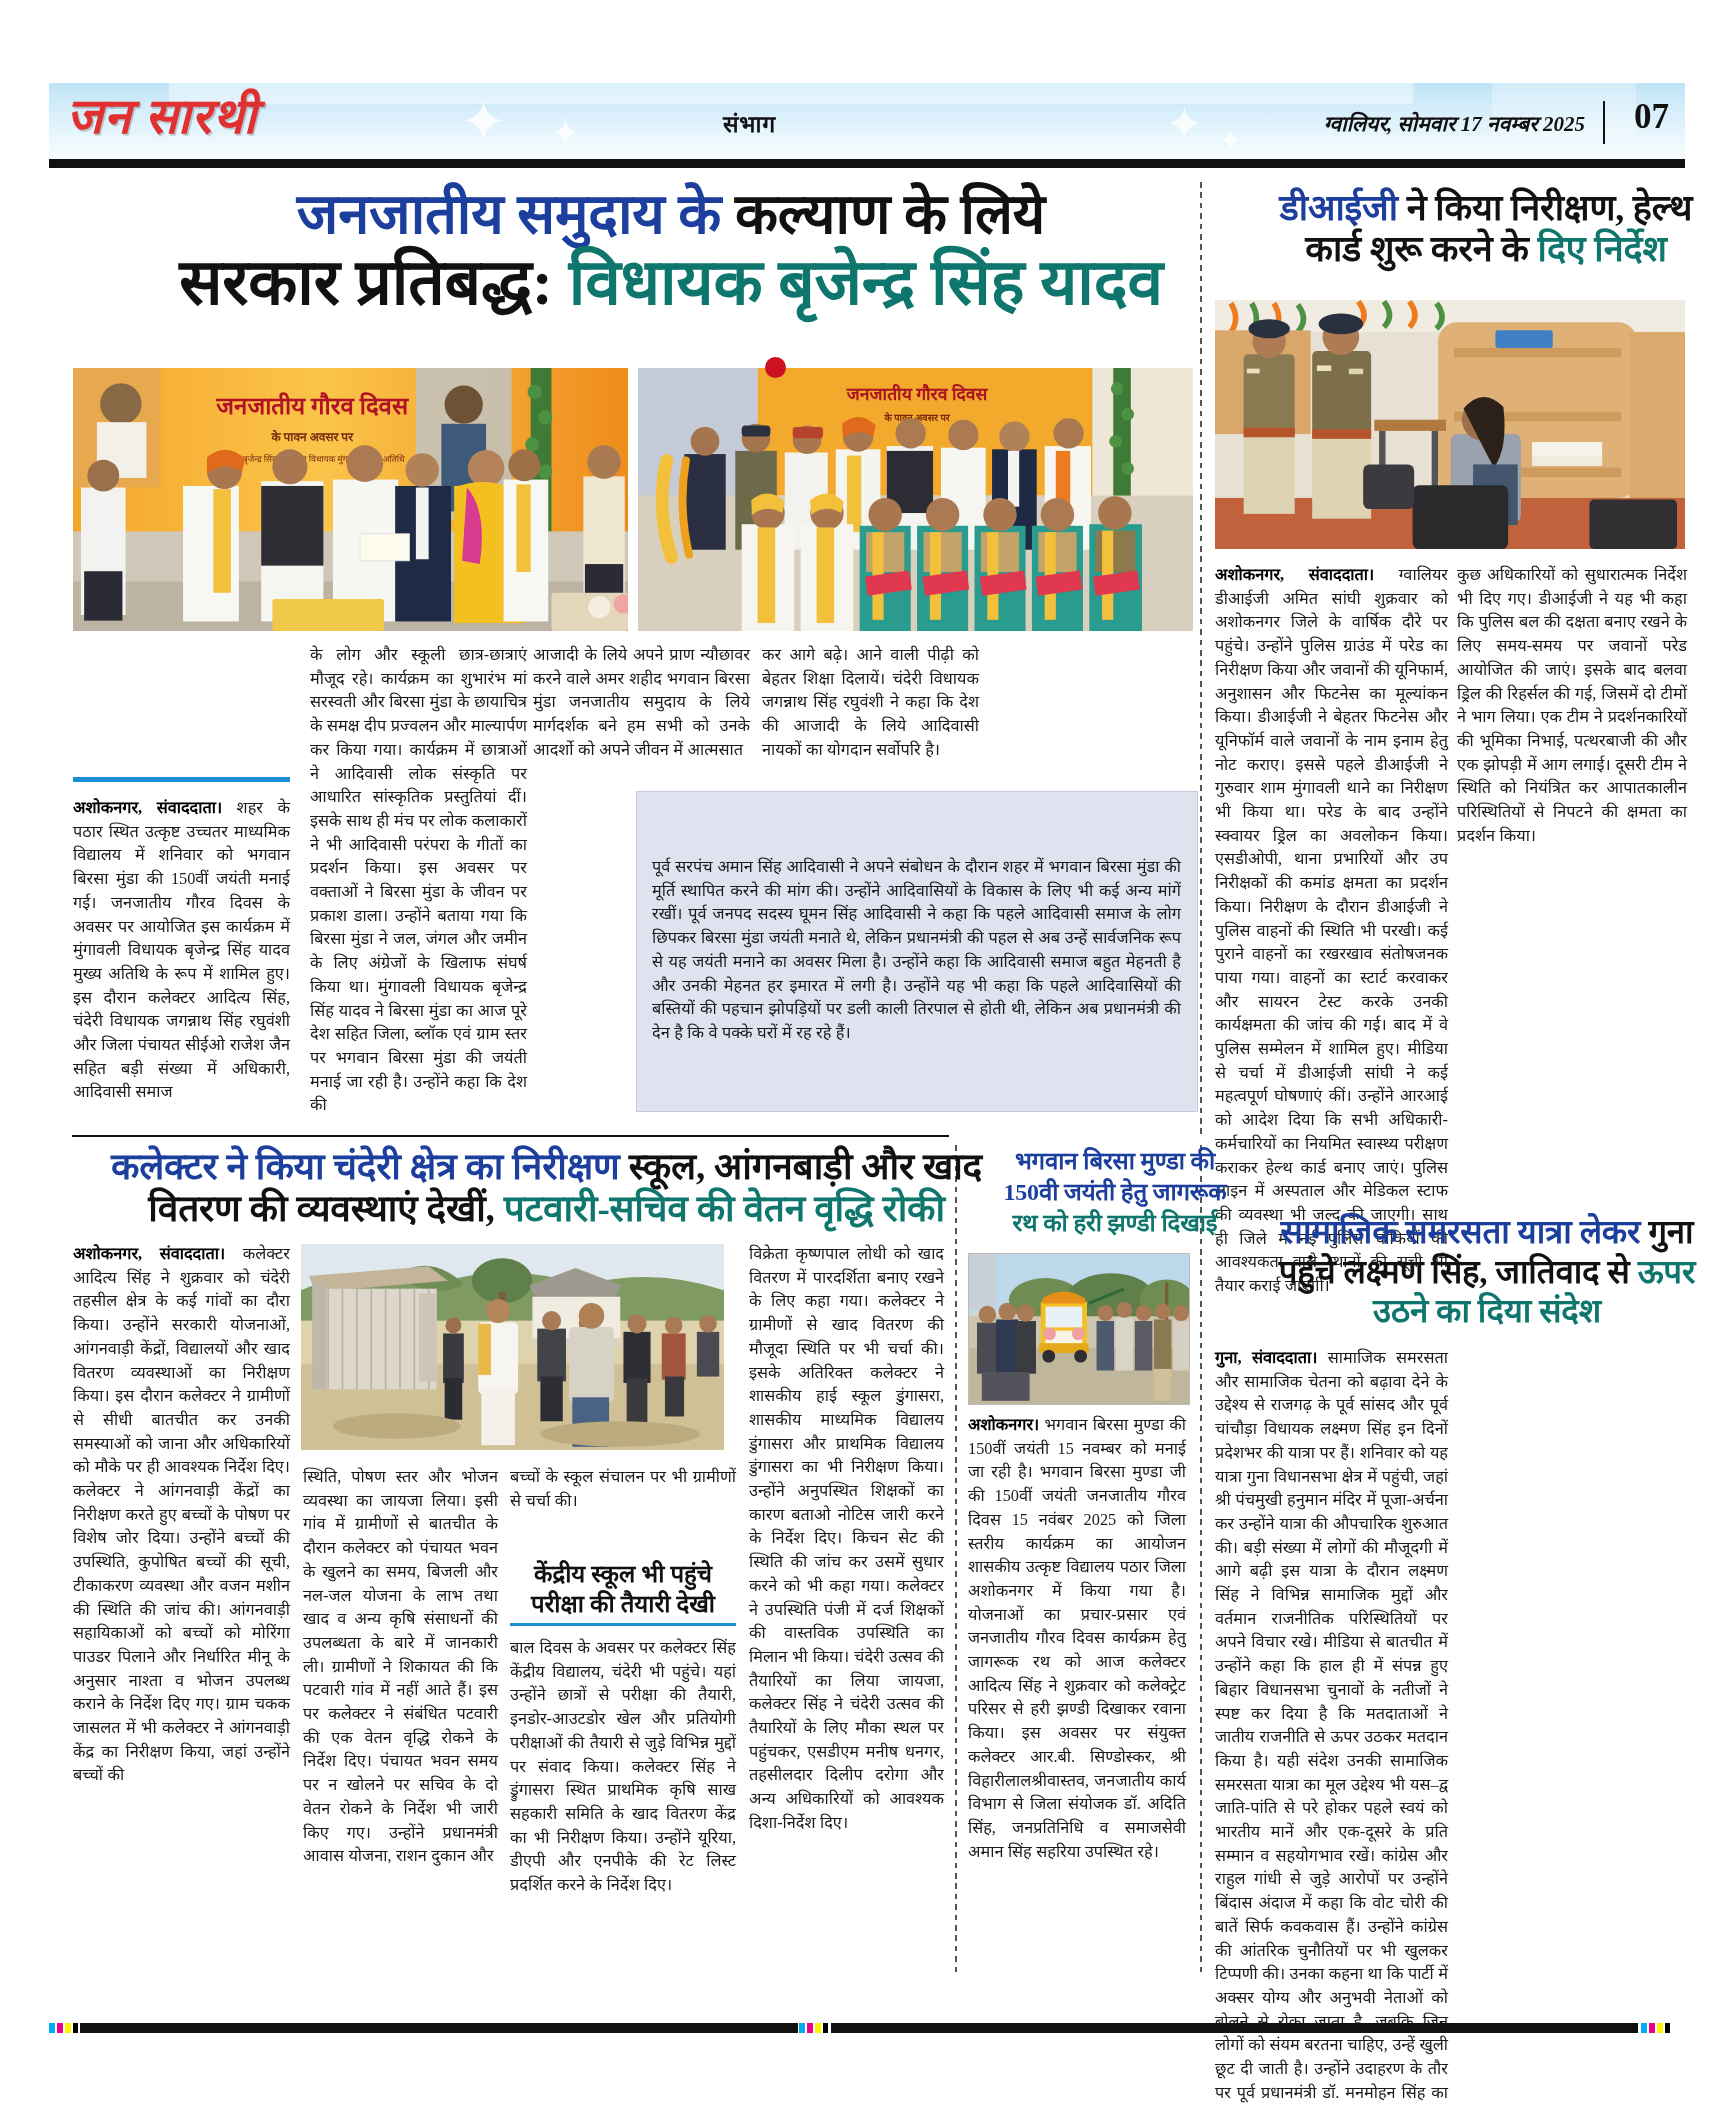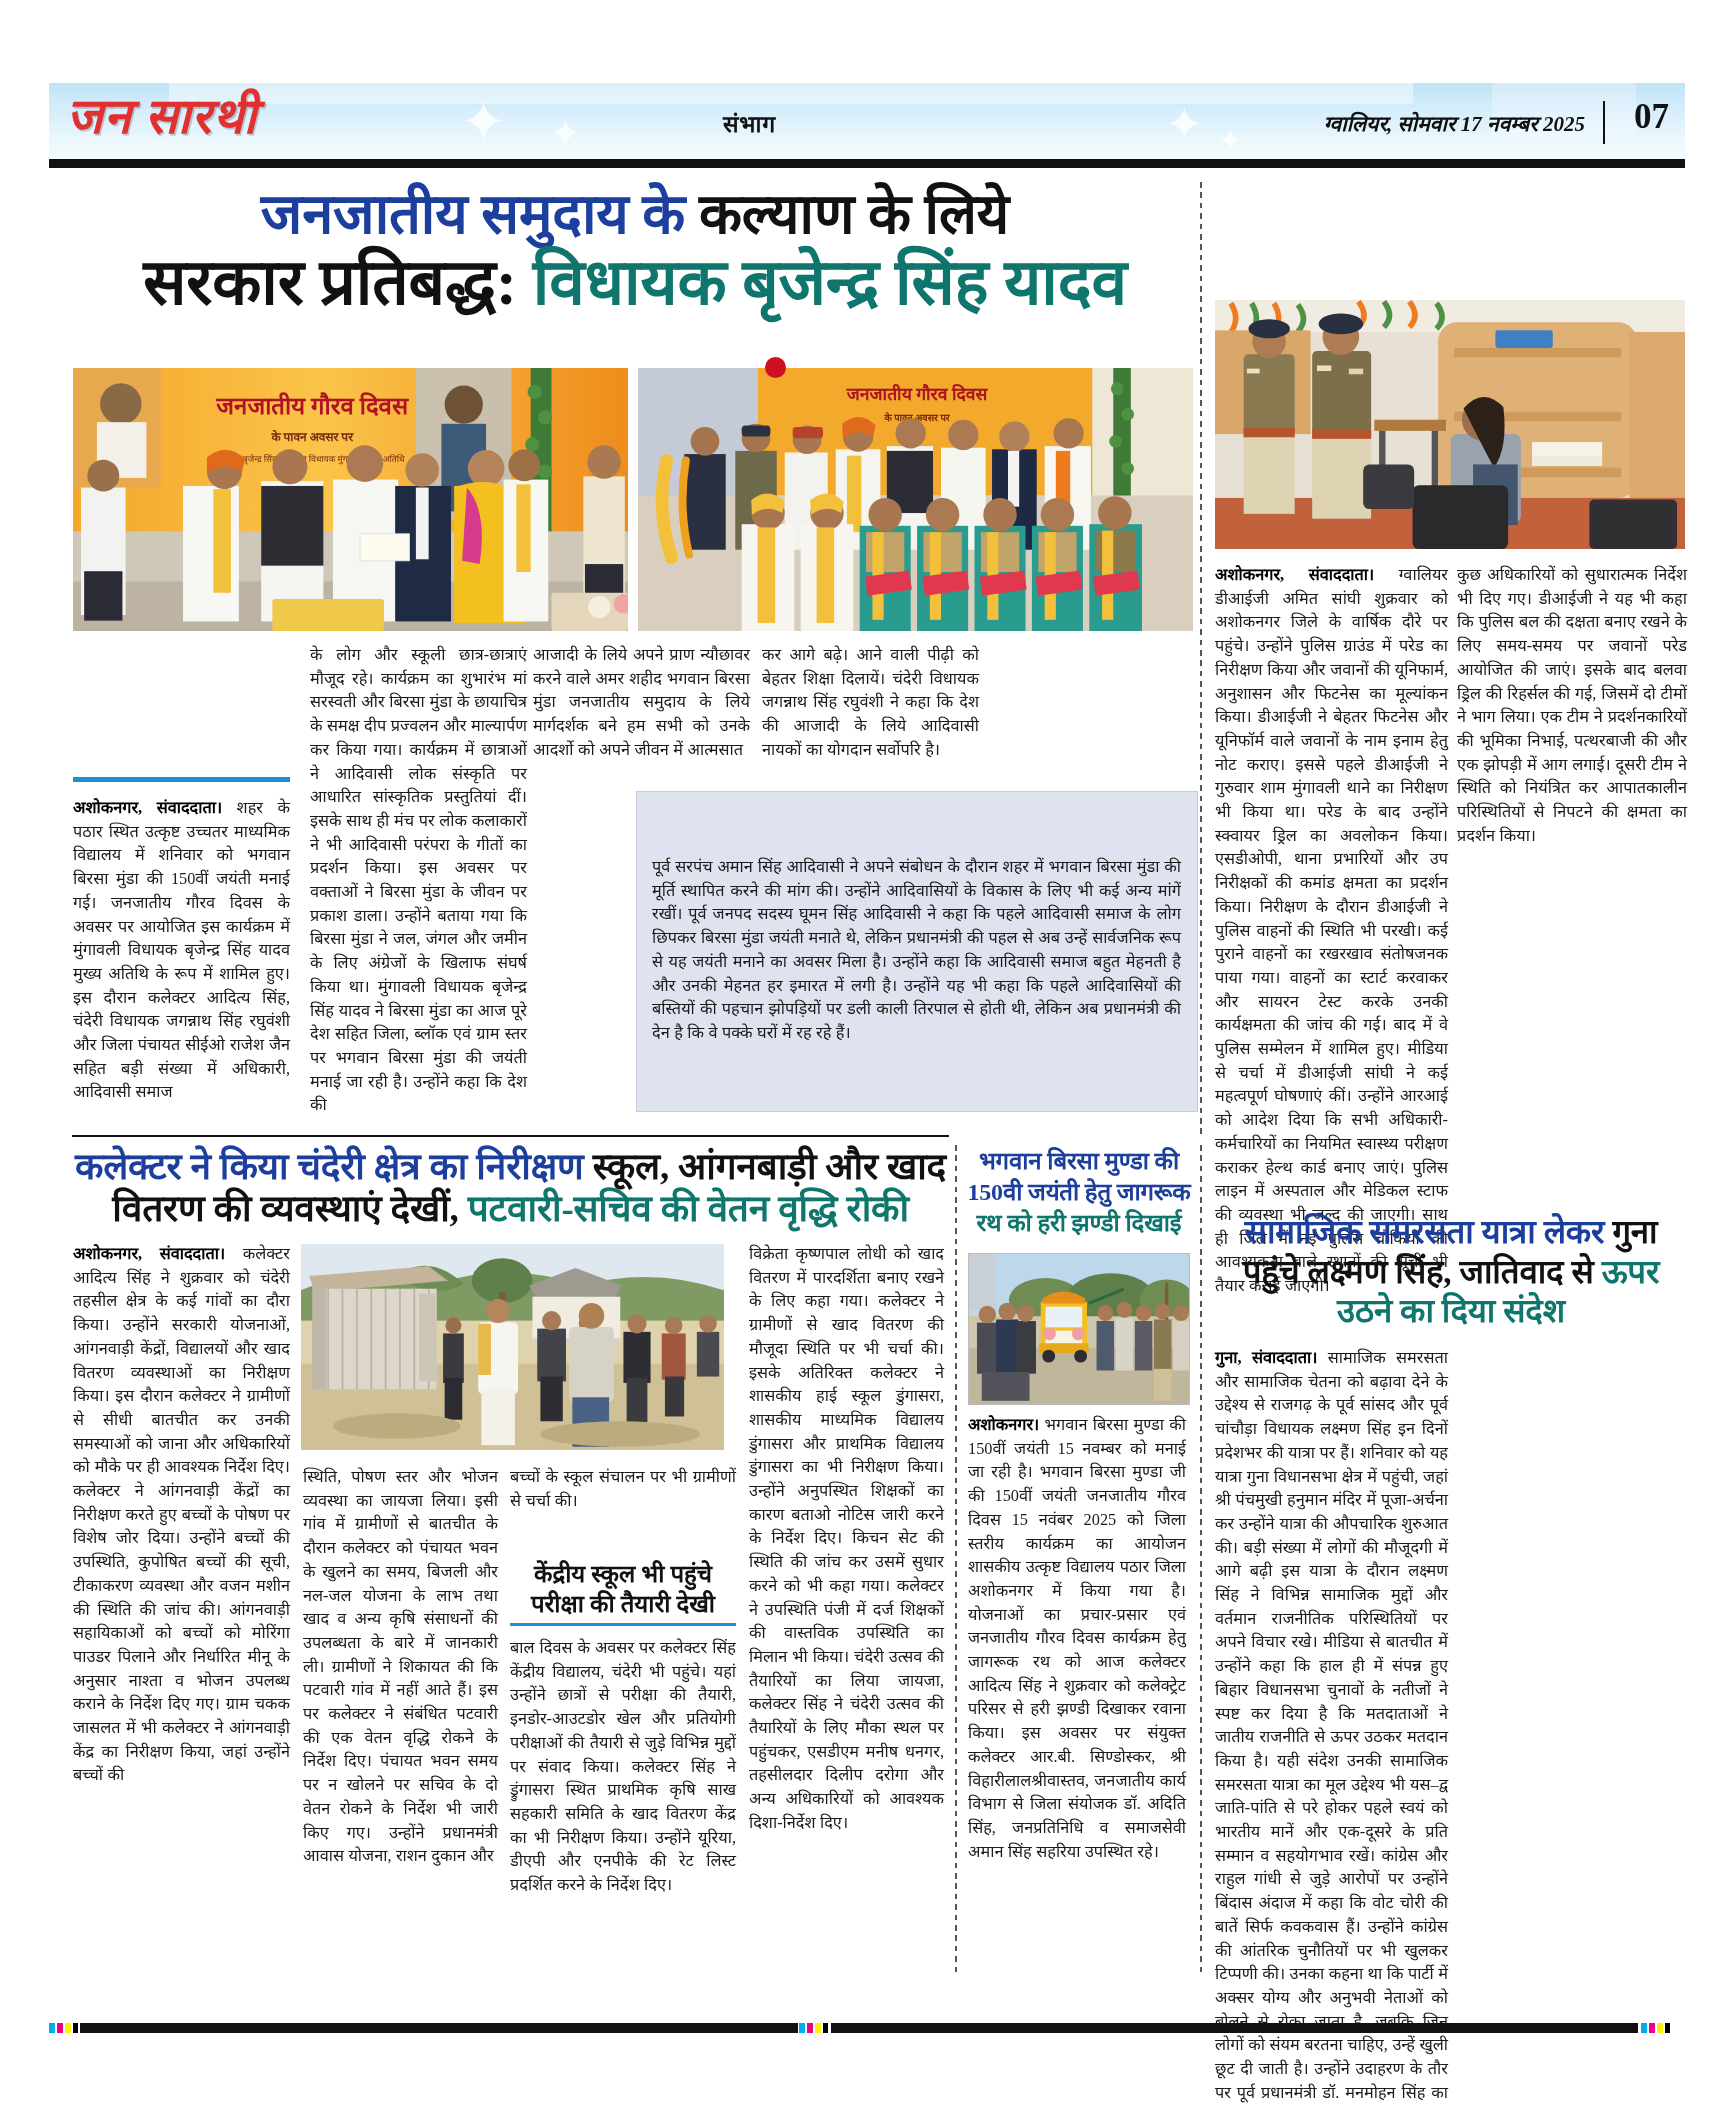--- a/index.html
+++ b/index.html
@@ -51,21 +51,21 @@
   .mh-rule{position:absolute;left:49px;top:159px;width:1636px;height:8.8px;background:#111;}
 
   
   .vrule{position:absolute;width:1.6px;background:repeating-linear-gradient(180deg,#555 0 5.6px,transparent 5.6px 10.4px);}
   .blue-underline{position:absolute;height:4.8px;background:#1a8fd1;}
   .thinrule{position:absolute;height:1.6px;background:#111;}
 
   
   .hl{
     font-family:"Liberation Serif","DejaVu Serif",serif;
-    font-weight:700;line-height:1.14;letter-spacing:-0.2px;
+    font-weight:700;line-height:1.14;letter-spacing:-0.2px;margin-left:36px;
   }
   .hl .blue{color:#1c3f9e;}
   .hl .black{color:#111;}
   .hl .red{color:#0f766e;}
 
   #main-headline{position:absolute;left:69px;top:183px;width:1132px;text-align:center;}
   #main-headline .l1{font-size:56px;}
   #main-headline .l2{font-size:64px;}
 
   #dig-headline{position:absolute;left:1215px;top:188px;width:470px;text-align:center;font-size:36px;}
@@ -134,20 +134,23 @@
 
   <div class="vrule" style="left:1200px;top:182px;height:953px;"></div>
   <div class="vrule" style="left:1200px;top:1145px;height:829px;"></div>
   <div class="vrule" style="left:955px;top:1145px;height:829px;"></div>
 
   <div class="hl" id="main-headline">
     <div class="l1"><span class="blue">जनजातीय समुदाय के </span><span class="black">कल्याण के लिये</span></div>
     <div class="l2"><span class="black">सरकार प्रतिबद्ध: </span><span class="red">विधायक बृजेन्द्र सिंह यादव</span></div>
   </div>
 
+  <div class="hl" id="dig-headline">
+    <span class="blue">डीआईजी </span><span class="black">ने किया निरीक्षण, हेल्थ कार्ड शुरू करने के </span><span class="red">दिए निर्देश</span>
+  </div>
 
   <div class="photo" style="left:73px;top:368px;width:555px;height:263px;">
     <svg width="555" height="263" viewBox="0 0 696 330" preserveAspectRatio="none">
       <defs>
         <linearGradient id="bannerG" x1="0" y1="0" x2="1" y2="0">
           <stop offset="0%" stop-color="#f4a62a"></stop>
             <stop offset="45%" stop-color="#fbc44a"></stop>
             <stop offset="100%" stop-color="#ef8c1c"></stop>
         </linearGradient>
       </defs>

